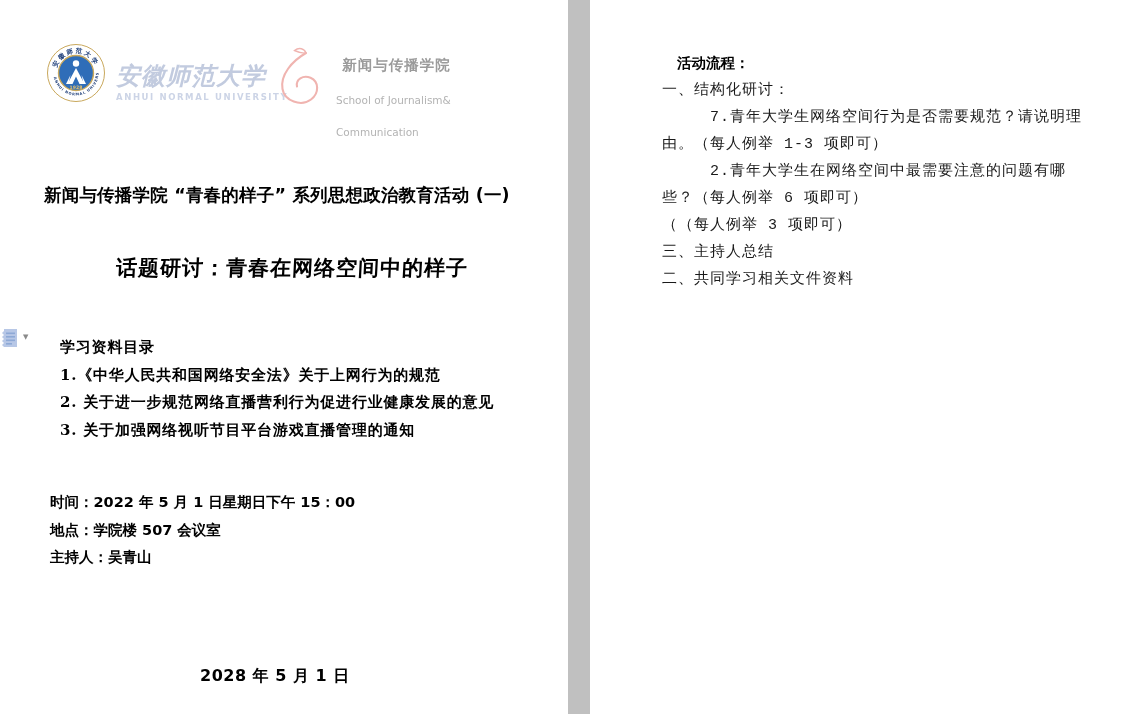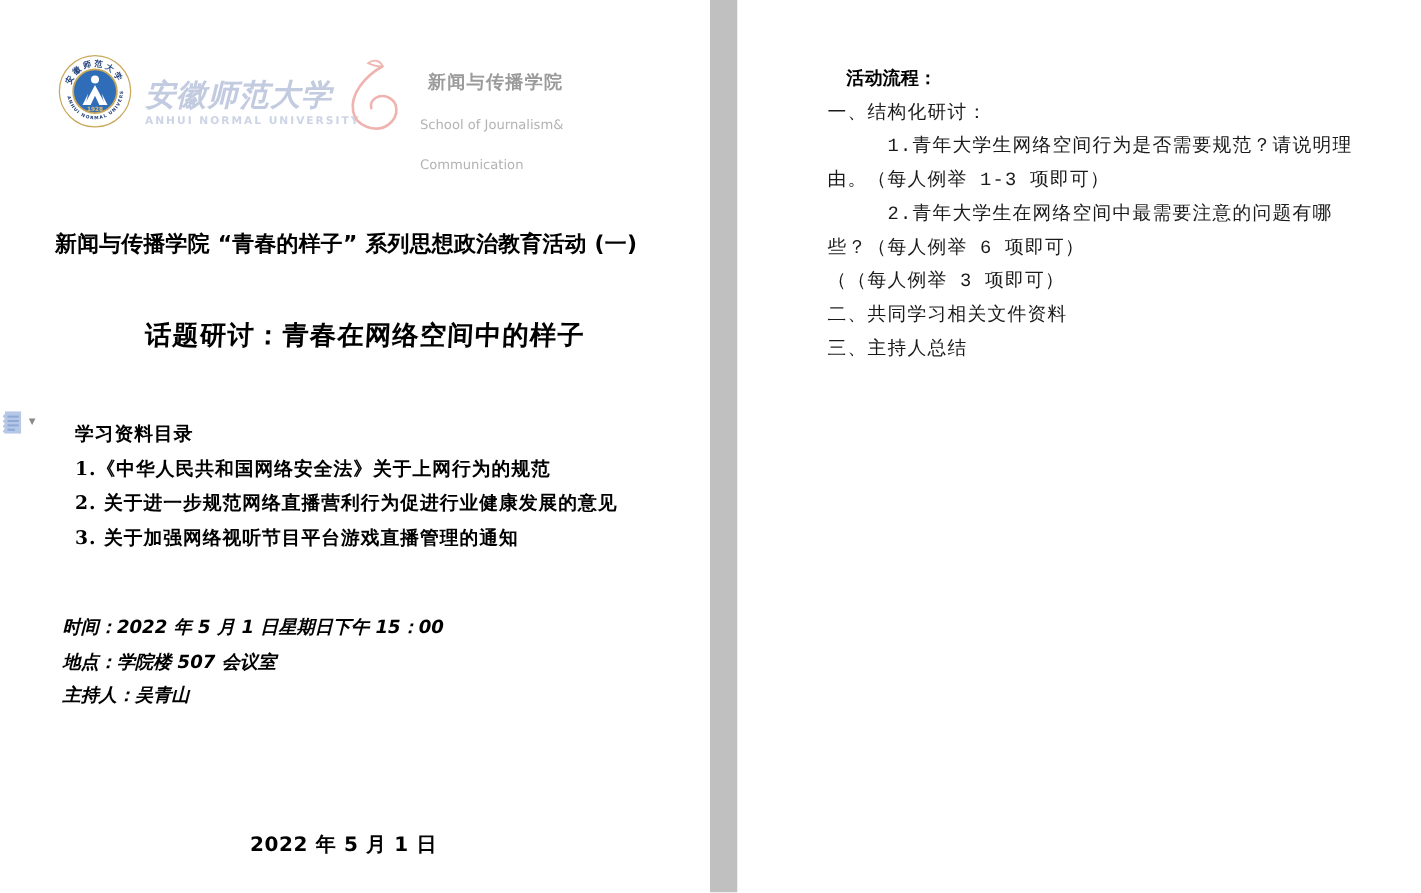--- a/index.html
+++ b/index.html
@@ -47,21 +47,21 @@
   
   .materials {
     position: absolute; top: 334px; left: 60px;
     font-family: "DejaVu Serif", serif; font-weight: bold;
     font-size: 15px; line-height: 27.5px; letter-spacing: 0.8px; white-space: nowrap;
   }
 
   
   .info-block {
     position: absolute; top: 489px; left: 50px;
-    font-size: 14.5px; font-weight: bold; line-height: 27.5px; white-space: nowrap; font-style: italic;
+    font-size: 14.5px; font-weight: bold; line-height: 27.5px; white-space: nowrap;
   }
 
   .date-footer {
     position: absolute; top: 666px; left: 200px;
     font-size: 16px; font-weight: bold; white-space: nowrap; letter-spacing: 0.5px;
   }
 
   
   .flow-block { position: absolute; top: 50px; left: 72px; width: 440px; }
   .flow-heading { font-size: 14.5px; font-weight: bold; margin-left: 15px; line-height: 27px; white-space: nowrap; }
@@ -125,41 +125,41 @@
     <div>2. 关于进一步规范网络直播营利行为促进行业健康发展的意见</div>
     <div>3. 关于加强网络视听节目平台游戏直播管理的通知</div>
   </div>
 
   <div class="info-block">
     <div>时间：2022 年 5 月 1 日星期日下午 15：00</div>
     <div>地点：学院楼 507 会议室</div>
     <div>主持人：吴青山</div>
   </div>
 
-  <div class="date-footer">2022 年 5 月 1 日</div>
+  <div class="date-footer">2028 年 5 月 1 日</div>
 </div>
 
 <div class="margin-widget">
   <svg class="margin-doc-icon" viewBox="0 0 15 18">
     <path d="M2 0 H15 V18 H2 L0 16 L2 14 L0 12 L2 10 L0 8 L2 6 L0 4 L2 2 Z" fill="#b7c7e6"></path>
     <rect x="4" y="3.5" width="9" height="1.6" fill="#8ea9d6"></rect>
     <rect x="4" y="7" width="9" height="1.6" fill="#8ea9d6"></rect>
     <rect x="4" y="10.5" width="9" height="1.6" fill="#8ea9d6"></rect>
     <rect x="4" y="14" width="6" height="1.6" fill="#8ea9d6"></rect>
   </svg>
   <span class="margin-caret">▼</span>
 </div>
 
 <div class="page-divider"></div>
 
 <div class="page page-right">
   <div class="flow-block">
     <div class="flow-heading">活动流程：</div>
     <div class="flow-line">一、结构化研讨：</div>
-    <div class="flow-line indent-item">1.青年大学生网络空间行为是否需要规范？请说明理</div>
+    <div class="flow-line indent-item">7.青年大学生网络空间行为是否需要规范？请说明理</div>
     <div class="flow-line">由。（每人例举 1-3 项即可）</div>
     <div class="flow-line indent-item">2.青年大学生在网络空间中最需要注意的问题有哪</div>
     <div class="flow-line">些？（每人例举 6 项即可）</div>
     <div class="flow-line">（（每人例举 3 项即可）</div>
+    <div class="flow-line">三、主持人总结</div>
     <div class="flow-line">二、共同学习相关文件资料</div>
-    <div class="flow-line">三、主持人总结</div>
   </div>
 </div>
 
 </body></html>

